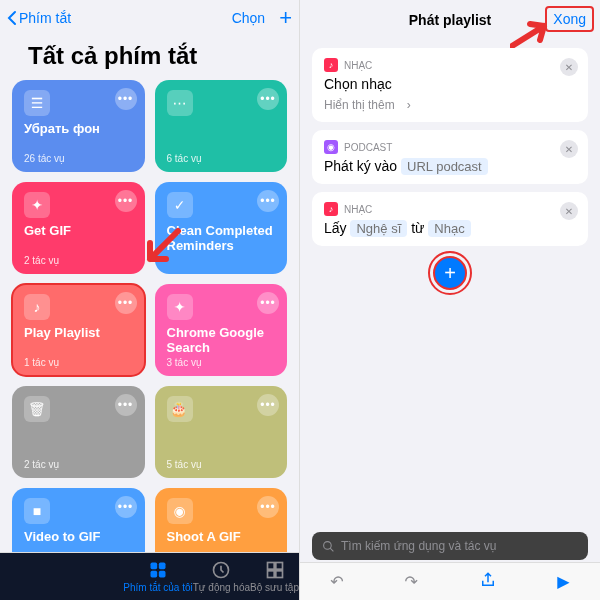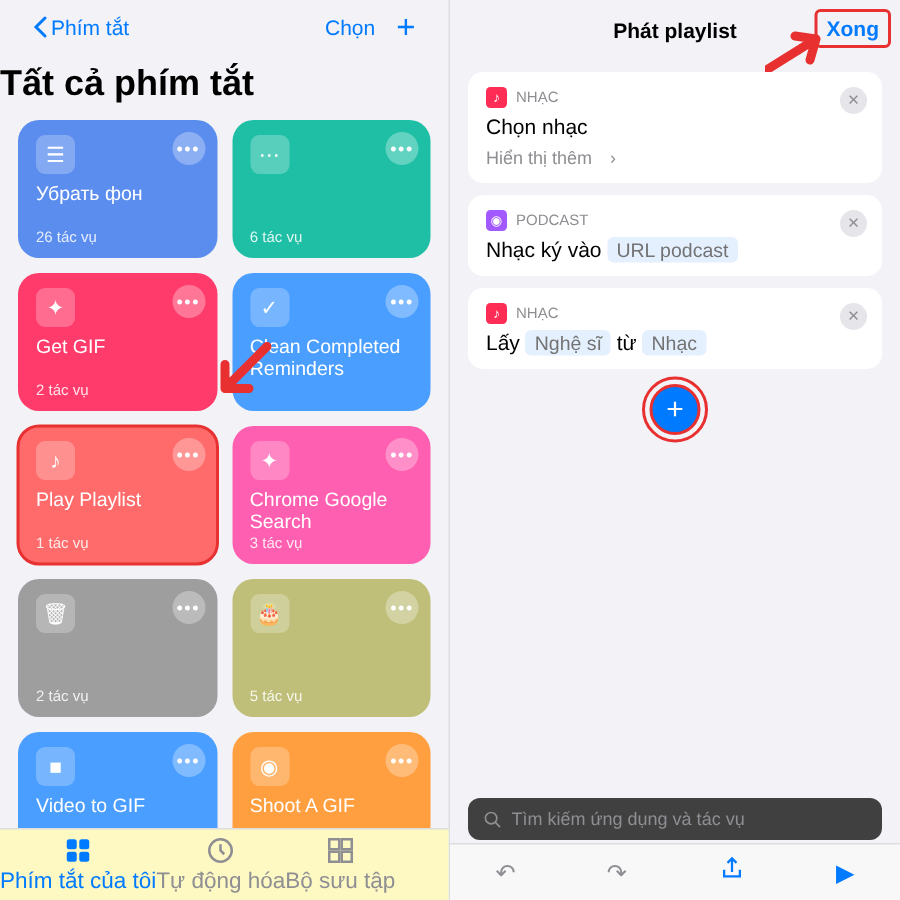--- a/index.html
+++ b/index.html
@@ -1,40 +1,40 @@
 <!DOCTYPE html>
 <html><head>
 <meta charset="utf-8">
 <style>
 *{margin:0;padding:0;box-sizing:border-box;font-family:-apple-system,BlinkMacSystemFont,"Segoe UI",sans-serif}
 body{width:600px;height:600px;background:#fff;display:flex}
 .pane{height:600px;position:relative;background:#f2f2f7}
 .left{width:300px;border-right:1px solid #ddd}
 .right{width:300px}
-.hdr{display:flex;align-items:center;height:36px;padding:0 22px;font-size:14px}
+.hdr{display:flex;align-items:center;height:36px;padding:0 7px;font-size:14px}
 .back{color:#007aff;display:flex;align-items:center;gap:2px}
 .back svg{width:10px;height:16px}
 .sp{flex:1}
 .choose{color:#007aff;margin-right:14px}
 .plus{color:#007aff;font-size:22px;font-weight:300}
-.title{font-size:24px;font-weight:700;padding:6px 0 10px;color:#000}
+.title{font-size:24px;font-weight:700;padding:6px 28px 10px;color:#000}
 .grid{padding:0 12px;display:grid;grid-template-columns:1fr 1fr;gap:10px;overflow:hidden}
 .card{border-radius:14px;padding:10px 12px 8px;height:92px;position:relative;color:#fff}
 .card .ic{width:26px;height:26px;background:rgba(255,255,255,.25);border-radius:6px;display:flex;align-items:center;justify-content:center;margin-bottom:6px}
 .card .dots{position:absolute;top:8px;right:8px;width:22px;height:22px;background:rgba(255,255,255,.3);border-radius:50%;display:flex;align-items:center;justify-content:center;font-size:12px;letter-spacing:1px}
-.card .nm{font-size:13px;font-weight:400;line-height:1.15}
+.card .nm{font-size:13px;font-weight:700;line-height:1.15}
 .card .sub{font-size:10px;opacity:.85;position:absolute;bottom:8px;left:12px}
 .hl{outline:2px solid #e83030;outline-offset:-1px}
-.tabbar{position:absolute;bottom:0;left:0;right:0;height:48px;background:#fef9c3;border-top:1px solid #ddd;display:flex;justify-content:flex-start;align-items:center;font-size:15px;color:#8e8e93}
+.tabbar{position:absolute;bottom:0;left:0;right:0;height:48px;background:#0f172a;border-top:1px solid #ddd;display:flex;justify-content:flex-end;align-items:center;font-size:10px;color:#8e8e93}
 .tab{display:flex;flex-direction:column;align-items:center;gap:2px}
 .tab.active{color:#007aff}
 .tab svg{width:20px;height:20px}
 
 .rhdr{height:40px;display:flex;align-items:center;justify-content:center;position:relative;font-size:14px;font-weight:600}
-.done{position:absolute;right:6px;top:6px;color:#007aff;font-weight:700;padding:3px 6px;border:2px solid #e83030;border-radius:4px;font-size:14px}
+.done{position:absolute;right:6px;top:6px;color:#007aff;font-weight:400;padding:3px 6px;border:2px solid #e83030;border-radius:4px;font-size:14px}
 .arrow-done{position:absolute;right:50px;top:20px;color:#e83030}
 .arrow-card{position:absolute;left:140px;top:225px;color:#e83030;z-index:10}
 .box{margin:8px 12px;background:#fff;border-radius:10px;padding:10px 12px;position:relative}
 .boxhdr{display:flex;align-items:center;gap:6px;font-size:10px;color:#8e8e93;margin-bottom:4px}
 .boxhdr .app{width:14px;height:14px;border-radius:3px;display:flex;align-items:center;justify-content:center;font-size:9px;color:#fff}
 .app.music{background:#ff2d55}
 .app.pod{background:#a259ff}
 .boxtxt{font-size:14px;color:#000}
 .chip{background:#e5f0ff;color:#737373;padding:1px 6px;border-radius:4px;font-size:13px}
 .close{position:absolute;right:10px;top:10px;width:18px;height:18px;background:#e5e5ea;border-radius:50%;display:flex;align-items:center;justify-content:center;font-size:10px;color:#8e8e93}
@@ -195,21 +195,21 @@
     </div>
   </div>
 
   <div class="box">
     <div class="close">✕</div>
     <div class="boxhdr">
       <span class="app pod">◉</span>
       <span>PODCAST</span>
     </div>
     <div class="boxtxt">
-      <span>Nhạc ký vào</span>
+      <span>Phát ký vào</span>
       <span class="chip">URL podcast</span>
     </div>
   </div>
 
   <div class="box">
     <div class="close">✕</div>
     <div class="boxhdr">
       <span class="app music">♪</span>
       <span>NHẠC</span>
     </div>

